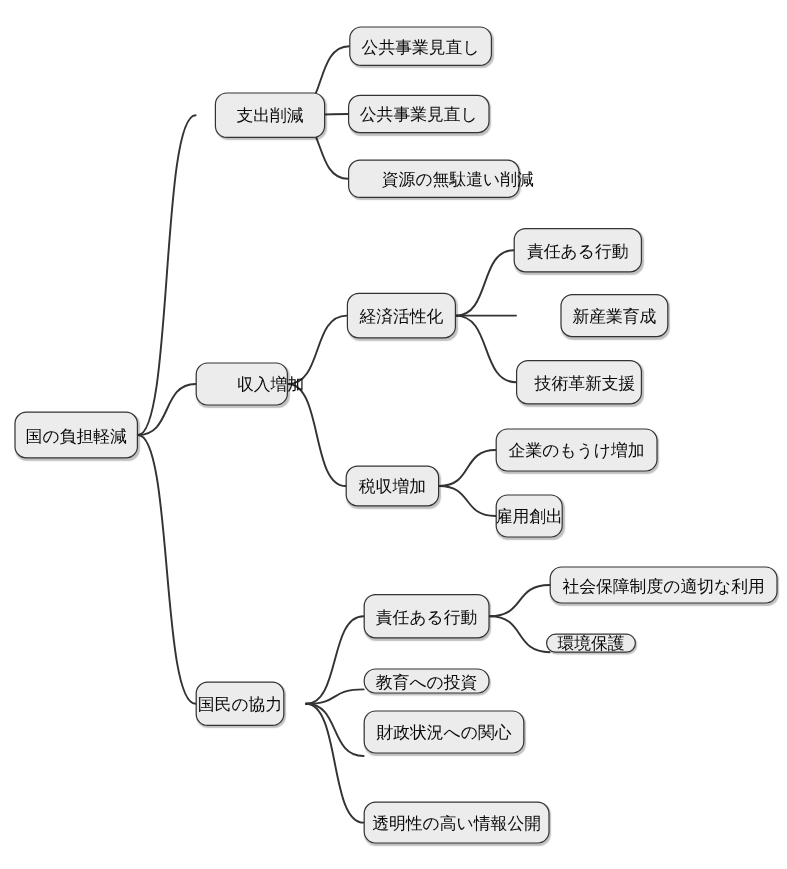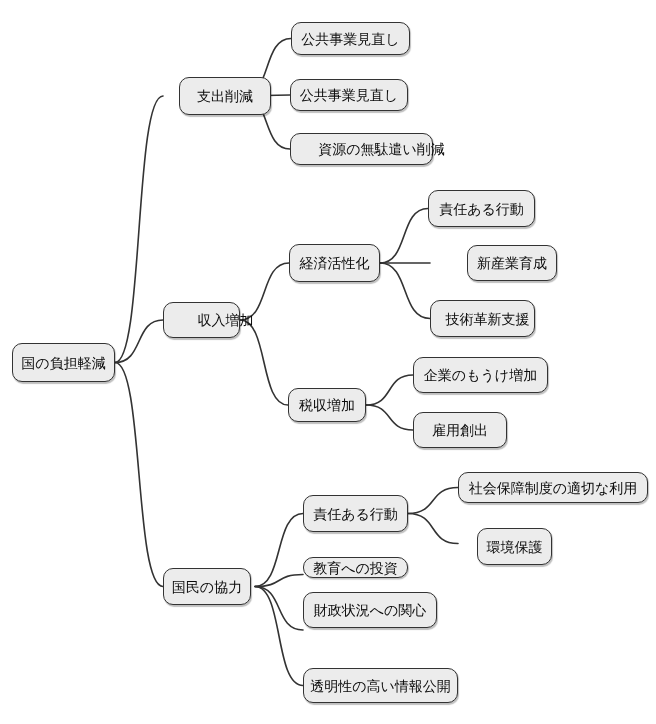--- a/index.html
+++ b/index.html
@@ -82,33 +82,33 @@
     </div>
   <div class="node" style="left: 430px; top: 300px; width: 105px; height: 37px; padding-left: 10px;">
       <span class="node-label">技術革新支援</span>
     </div>
   <div class="node" style="left: 288px; top: 388px; width: 78px; height: 34px;">
       <span class="node-label">税収増加</span>
     </div>
   <div class="node" style="left: 413px; top: 357px; width: 135px; height: 36px;">
       <span class="node-label">企業のもうけ増加</span>
     </div>
-  <div class="node" style="left: 413px; top: 412px; width: 94px; height: 36px;">
+  <div class="node" style="left: 413px; top: 412px; width: 56px; height: 36px;">
       <span class="node-label">雇用創出</span>
     </div>
-  <div class="node" style="left: 163px; top: 568px; width: 88px; height: 37px;">
+  <div class="node" style="left: 163px; top: 568px; width: 74px; height: 37px;">
       <span class="node-label">国民の協力</span>
     </div>
   <div class="node" style="left: 303px; top: 495px; width: 105px; height: 37px;">
       <span class="node-label">責任ある行動</span>
     </div>
   <div class="node" style="left: 458px; top: 472px; width: 190px; height: 31px;">
       <span class="node-label">社会保障制度の適切な利用</span>
     </div>
-  <div class="node" style="left: 477px; top: 528px; width: 75px; height: 37px; align-items: center;">
+  <div class="node" style="left: 455px; top: 528px; width: 75px; height: 16px; align-items: center;">
       <span class="node-label">環境保護</span>
     </div>
   <div class="node" style="left: 303px; top: 557px; width: 105px; height: 21px;">
       <span class="node-label">教育への投資</span>
     </div>
   <div class="node" style="left: 303px; top: 592px; width: 134px; height: 36px;">
       <span class="node-label">財政状況への関心</span>
     </div>
   <div class="node" style="left: 303px; top: 668px; width: 155px; height: 35px;">
       <span class="node-label">透明性の高い情報公開</span>

